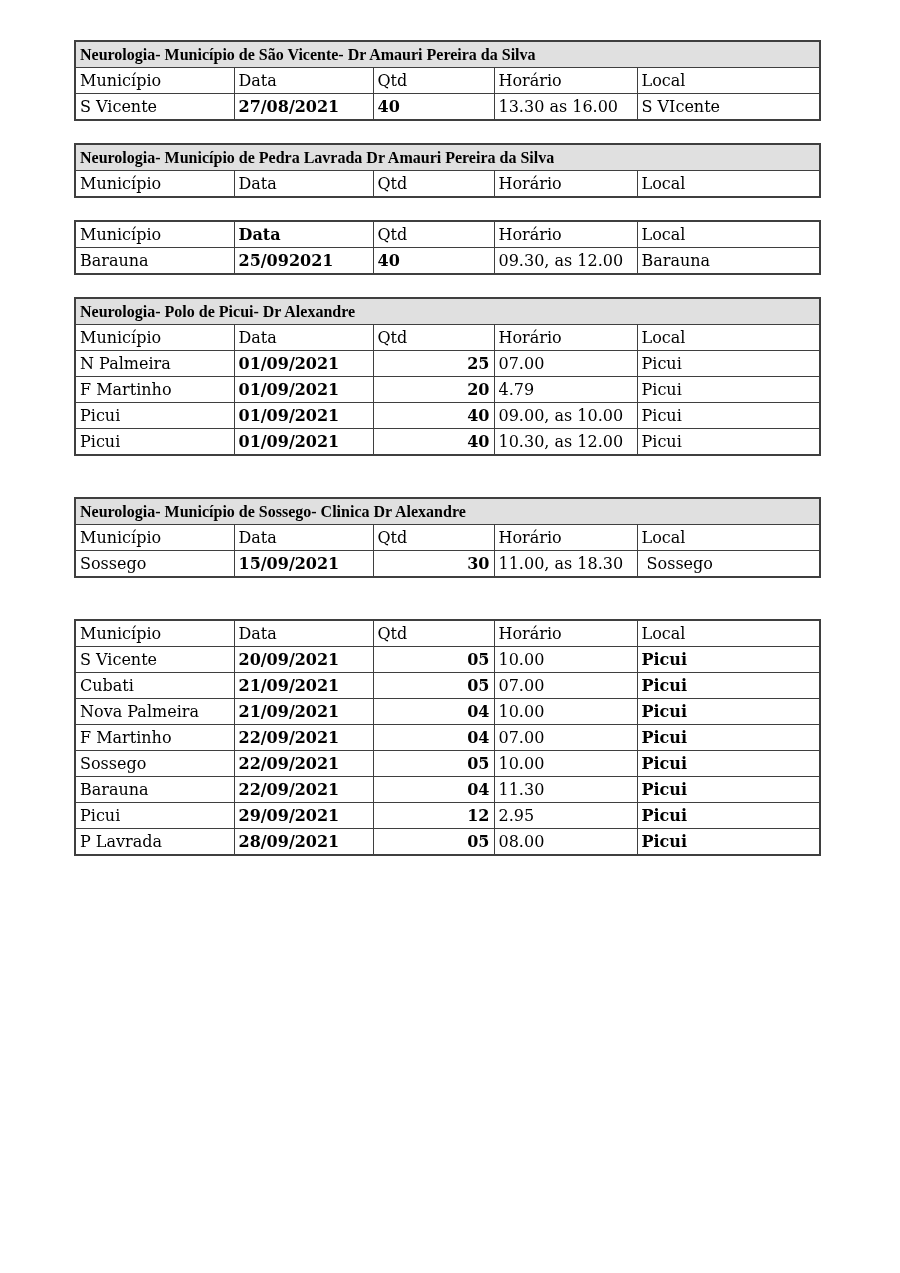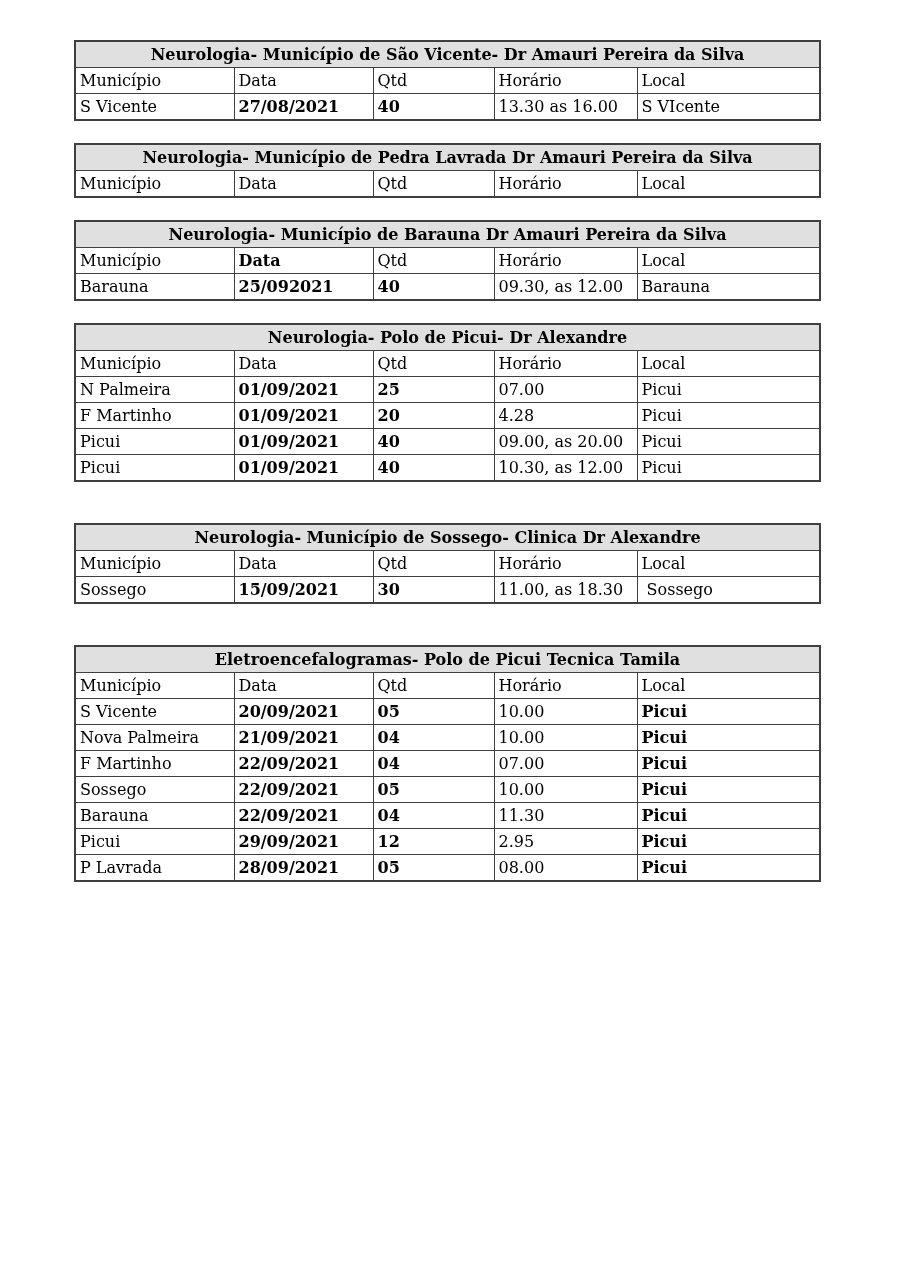--- a/index.html
+++ b/index.html
@@ -29,29 +29,30 @@
     border: 1px solid var(--border-color, #3f3f3f);
     font-size: 16px;
     height: 25px;
     padding: 0 4px;
     vertical-align: middle;
     white-space: nowrap;
     overflow: hidden;
   }
   td.title-cell {
     background: var(--title-bg, #e0e0e0);
-    text-align: center;
+    text-align: left;
     font-weight: 700;
     font-size: 17.5px;
     height: 27px;
+    font-family: Liberation Serif, serif;
   }
   .gap-small { margin-top: 22px; border-radius: 14px; }
   .gap-large { margin-top: 41px; }
   .bold { font-weight: 700; }
-  .center { text-align: left; }
+  .center { text-align: right; }
 </style>
 </head>
 <body>
 
 <div class="page">
   <div class="document-body">
 
   <table class="doc-table">
         <colgroup>
           <col style="width: 159px;">
@@ -104,23 +105,20 @@
       <table class="doc-table gap-small">
         <colgroup>
           <col style="width: 159px;">
           <col style="width: 139px;">
           <col style="width: 121px;">
           <col style="width: 143px;">
           <col style="width: 183px;">
         </colgroup>
         <tbody>
           <tr>
-            <td colspan="5" class="title-cell">Neurologia- Município de  Barauna Dr Amauri Pereira da Silva</td>
-          </tr>
-          <tr>
             <td class="header-cell">Município</td>
             <td class="header-cell bold">Data</td>
             <td class="header-cell">Qtd</td>
             <td class="header-cell">Horário</td>
             <td class="header-cell">Local</td>
           </tr>
           <tr>
             <td class="cell-municipio">Barauna</td>
             <td class="cell-data bold">25/092021</td>
             <td class="cell-qtd bold">40</td>
@@ -152,28 +150,28 @@
             <td class="cell-municipio">N Palmeira</td>
             <td class="cell-data bold">01/09/2021</td>
             <td class="cell-qtd bold center">25</td>
             <td class="cell-horario">07.00</td>
             <td class="cell-local">Picui</td>
           </tr>
           <tr>
             <td class="cell-municipio">F Martinho</td>
             <td class="cell-data bold">01/09/2021</td>
             <td class="cell-qtd bold center">20</td>
-            <td class="cell-horario">4.28</td>
+            <td class="cell-horario">4.79</td>
             <td class="cell-local">Picui</td>
           </tr>
           <tr>
             <td class="cell-municipio">Picui</td>
             <td class="cell-data bold">01/09/2021</td>
             <td class="cell-qtd bold center">40</td>
-            <td class="cell-horario">09.00, as 20.00</td>
+            <td class="cell-horario">09.00, as 10.00</td>
             <td class="cell-local">Picui</td>
           </tr>
           <tr>
             <td class="cell-municipio">Picui</td>
             <td class="cell-data bold">01/09/2021</td>
             <td class="cell-qtd bold center">40</td>
             <td class="cell-horario">10.30, as 12.00</td>
             <td class="cell-local">Picui</td>
           </tr>
         </tbody>
@@ -209,34 +207,38 @@
       <table class="doc-table gap-large">
         <colgroup>
           <col style="width: 159px;">
           <col style="width: 139px;">
           <col style="width: 121px;">
           <col style="width: 143px;">
           <col style="width: 183px;">
         </colgroup>
         <tbody>
           <tr>
-            <td colspan="5" class="title-cell">Eletroencefalogramas- Polo de Picui Tecnica Tamila</td>
-          </tr>
-          <tr>
             <td class="header-cell">Município</td>
             <td class="header-cell">Data</td>
             <td class="header-cell">Qtd</td>
             <td class="header-cell">Horário</td>
             <td class="header-cell">Local</td>
           </tr>
           <tr>
             <td class="cell-municipio">S Vicente</td>
             <td class="cell-data bold">20/09/2021</td>
             <td class="cell-qtd bold center">05</td>
             <td class="cell-horario">10.00</td>
+            <td class="cell-local bold">Picui</td>
+          </tr>
+          <tr>
+            <td class="cell-municipio">Cubati</td>
+            <td class="cell-data bold">21/09/2021</td>
+            <td class="cell-qtd bold center">05</td>
+            <td class="cell-horario">07.00</td>
             <td class="cell-local bold">Picui</td>
           </tr>
           <tr>
             <td class="cell-municipio">Nova Palmeira</td>
             <td class="cell-data bold">21/09/2021</td>
             <td class="cell-qtd bold center">04</td>
             <td class="cell-horario">10.00</td>
             <td class="cell-local bold">Picui</td>
           </tr>
           <tr>

